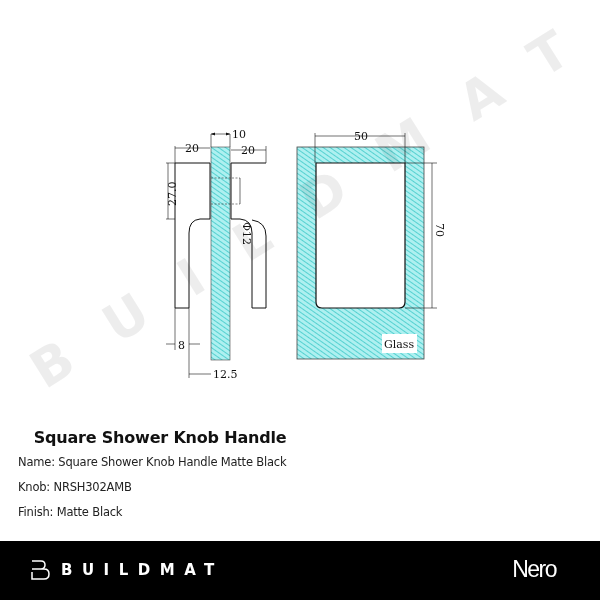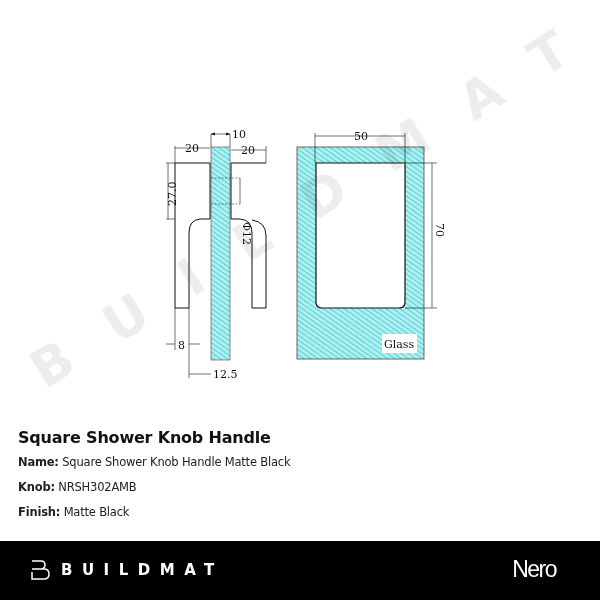--- a/index.html
+++ b/index.html
@@ -1,22 +1,22 @@
 <!DOCTYPE html>
 <html><head>
 <meta charset="utf-8">
 <style>
   html, body { margin:0; padding:0; }
   body { width:600px; height:600px; background:#ffffff; position:relative; overflow:hidden; font-family:"DejaVu Sans", sans-serif; }
   .drawing { position:absolute; left:0; top:0; width:600px; height:420px; }
   .watermark { position:absolute; left:0; top:0; width:600px; height:420px; pointer-events:none; }
   .info { position:absolute; left:18px; top:428px; }
-  .title { font-family:"DejaVu Sans", sans-serif; font-size:16px; font-weight:bold; color:#111; margin:0 0 8px 0; letter-spacing:-0.2px; }
+  .title { font-family:"DejaVu Sans", sans-serif; font-size:16px; font-weight:bold; color:#111; margin:0 0 8px 0; letter-spacing:-0.2px;text-align:right; }
   .row { font-size:11.5px; color:#222; margin:0 0 11px 0; letter-spacing:-0.2px; }
-  .row b { font-weight:bold; }
+  .row b { font-weight:normal; }
   .footer { position:absolute; left:0; top:541px; width:600px; height:59px; background:#000; }
   .brand { position:absolute; left:31px; top:19px; display:flex; align-items:center; }
   .brand-text { color:#fff; font-family:"DejaVu Sans", sans-serif; font-weight:bold; font-size:15px; letter-spacing:9.5px; margin-left:10px; }
   .partner { position:absolute; right:44px; top:15px; color:#fff; font-family:"Liberation Sans", sans-serif; font-size:23px; letter-spacing:-1.5px; }
   .dim { font-family:"DejaVu Serif", serif; font-size:11px; fill:#111; }
 </style>
 </head>
 <body>
 
 <svg class="drawing" viewBox="0 0 600 420" width="600" height="420">

